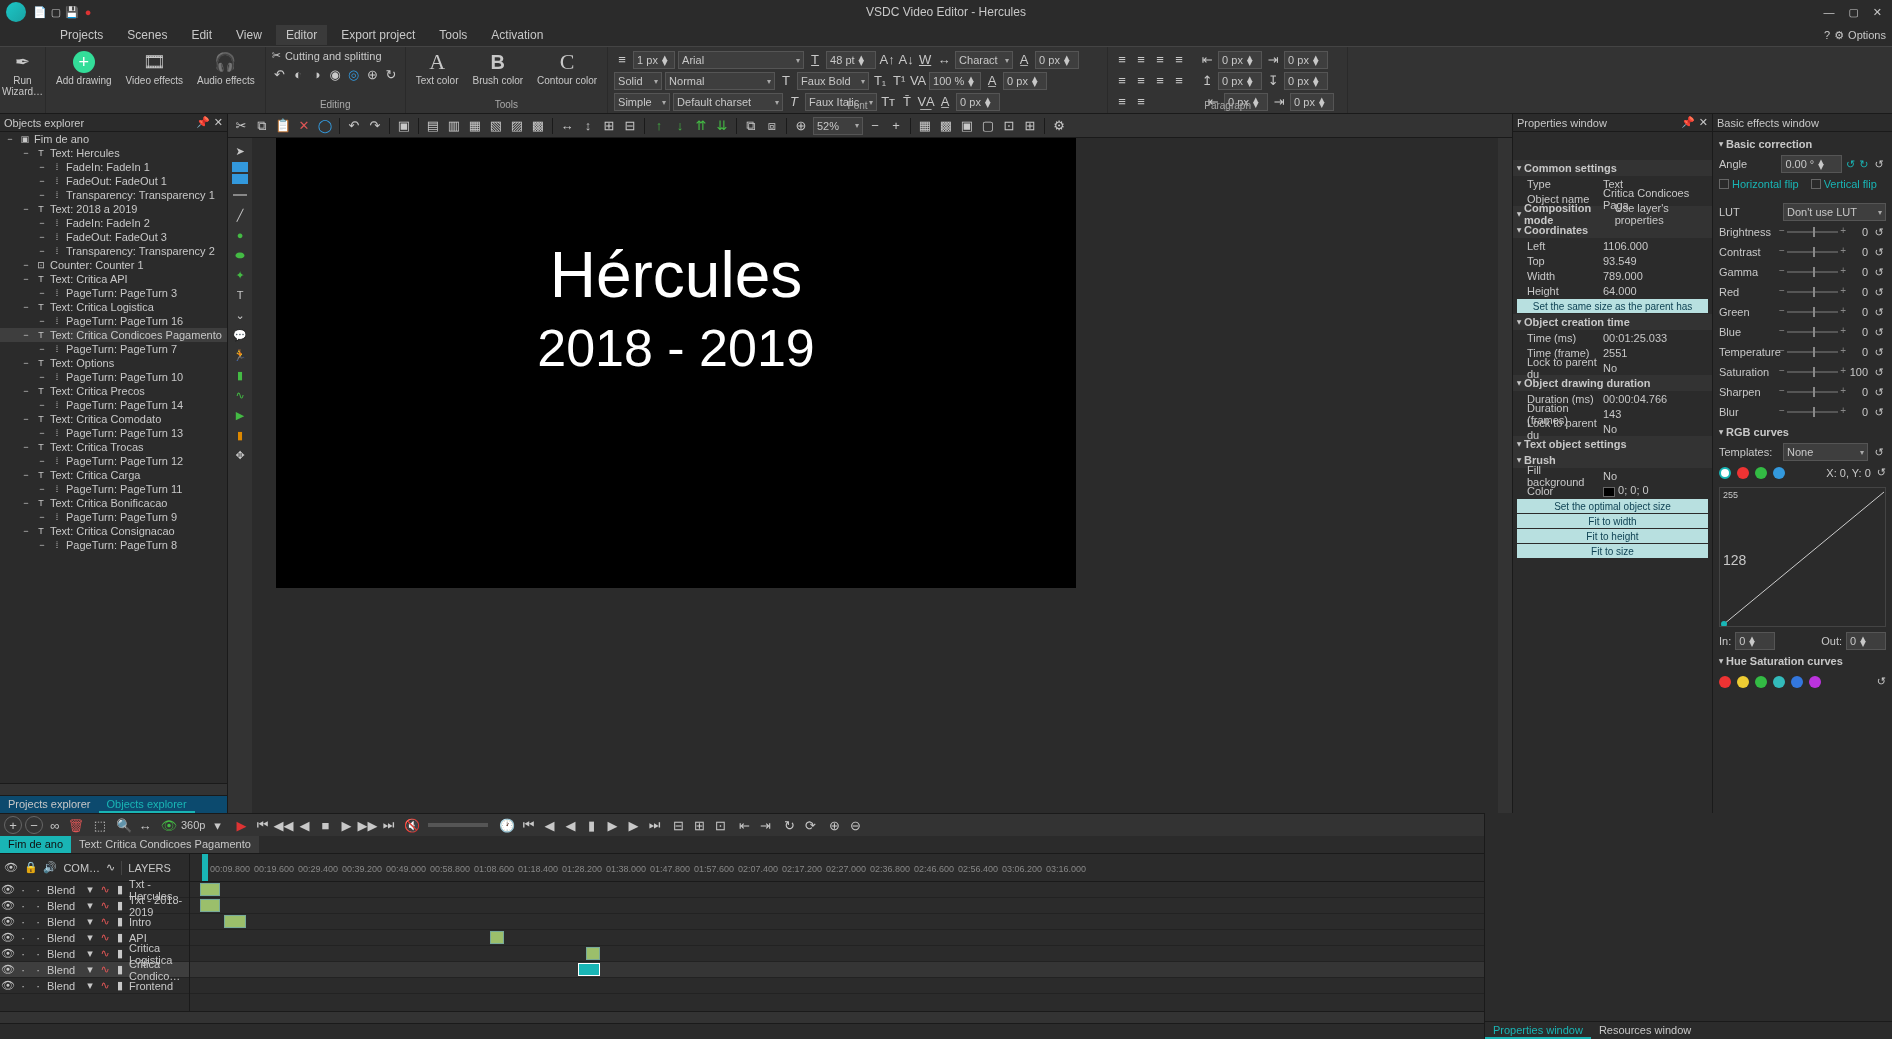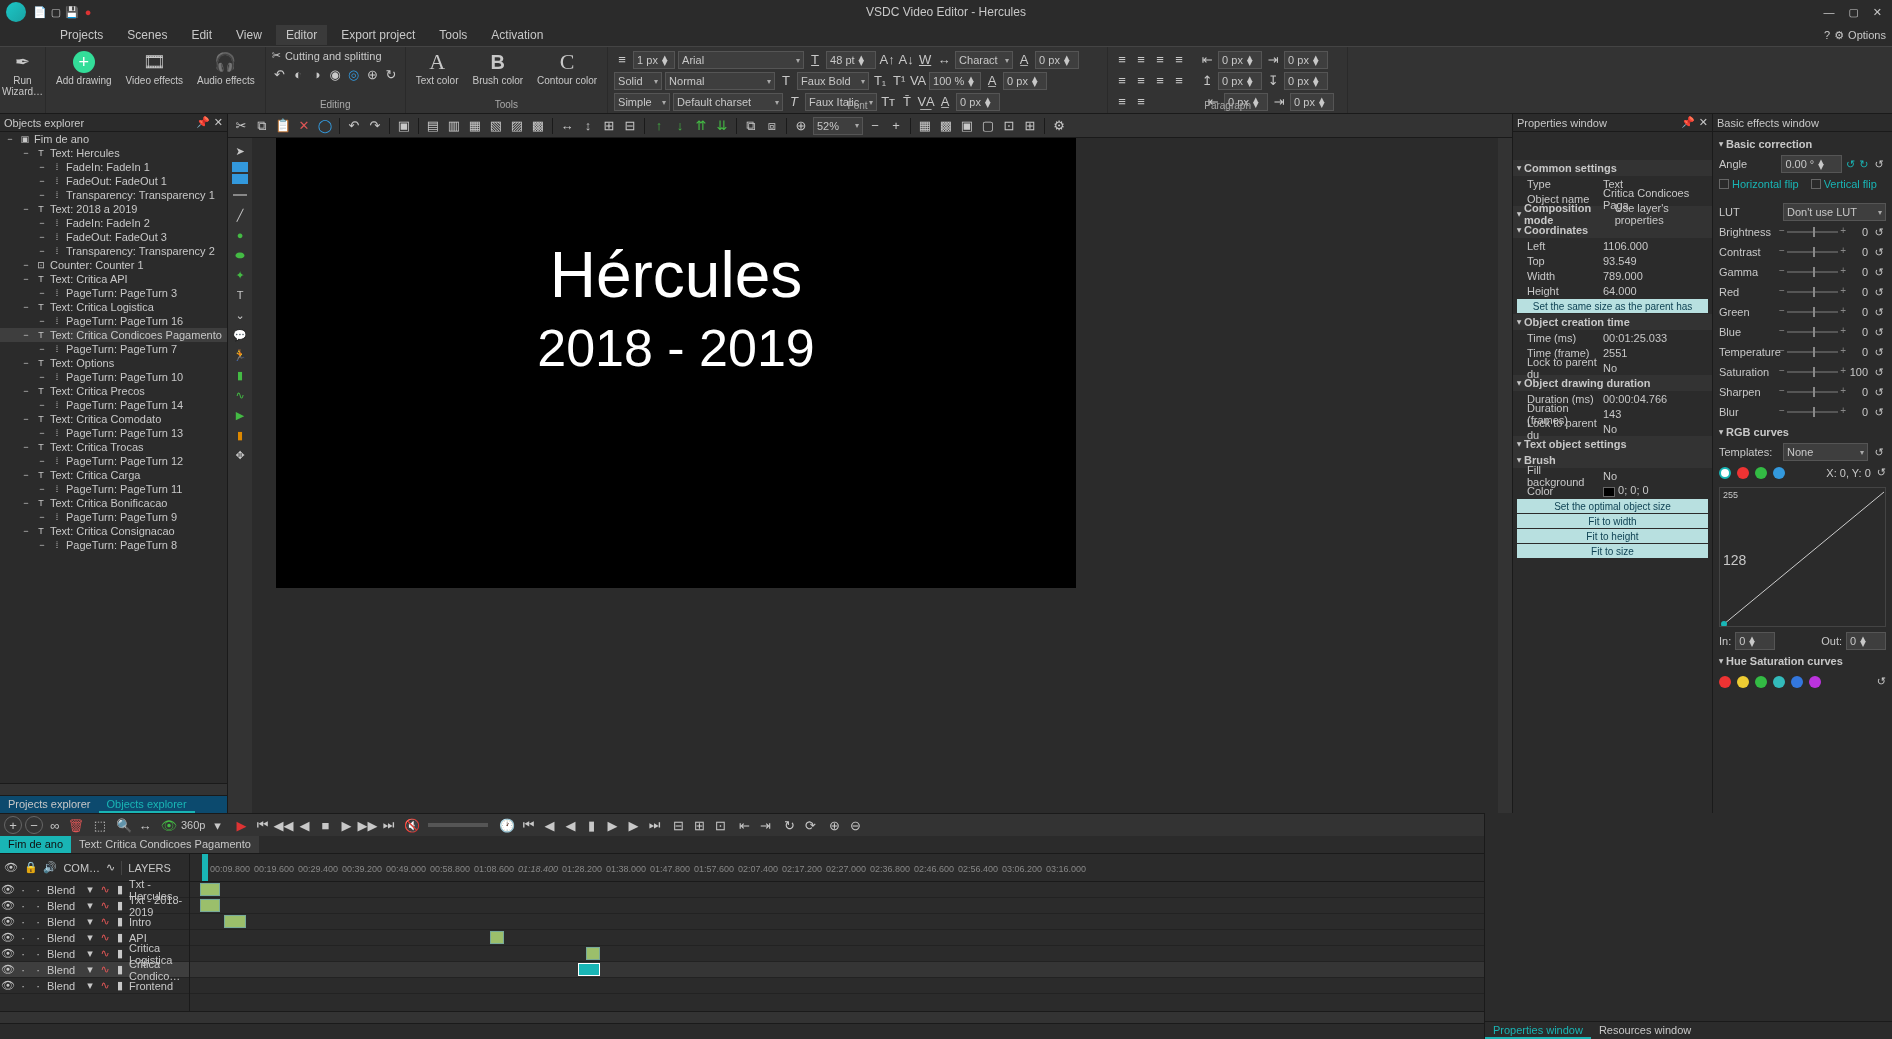--- a/index.html
+++ b/index.html
@@ -1036,21 +1036,21 @@
     <div class="tl-right">
       <div class="ruler" id="ruler">
           <div class="play"></div>
           <span class="tick" style="left: 20px;">00:09.800</span>
           <span class="tick" style="left: 64px;">00:19.600</span>
           <span class="tick" style="left: 108px;">00:29.400</span>
           <span class="tick" style="left: 152px;">00:39.200</span>
           <span class="tick" style="left: 196px;">00:49.000</span>
           <span class="tick" style="left: 240px;">00:58.800</span>
           <span class="tick" style="left: 284px;">01:08.600</span>
-          <span class="tick" style="left: 328px; font-style: italic;">01:18.400</span>
+          <span class="tick" style="left: 328px;">01:18.400</span>
           <span class="tick" style="left: 372px;">01:28.200</span>
           <span class="tick" style="left: 416px;">01:38.000</span>
           <span class="tick" style="left: 460px;">01:47.800</span>
           <span class="tick" style="left: 504px;">01:57.600</span>
           <span class="tick" style="left: 548px;">02:07.400</span>
           <span class="tick" style="left: 592px;">02:17.200</span>
           <span class="tick" style="left: 636px;">02:27.000</span>
           <span class="tick" style="left: 680px;">02:36.800</span>
           <span class="tick" style="left: 724px;">02:46.600</span>
           <span class="tick" style="left: 768px;">02:56.400</span>

